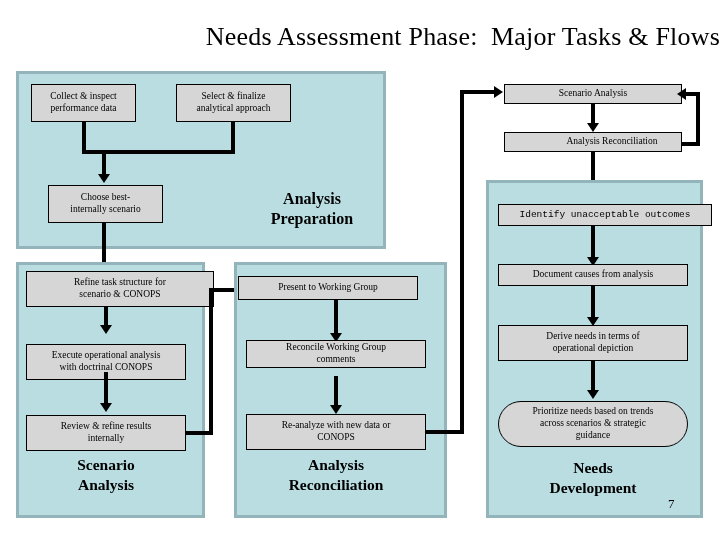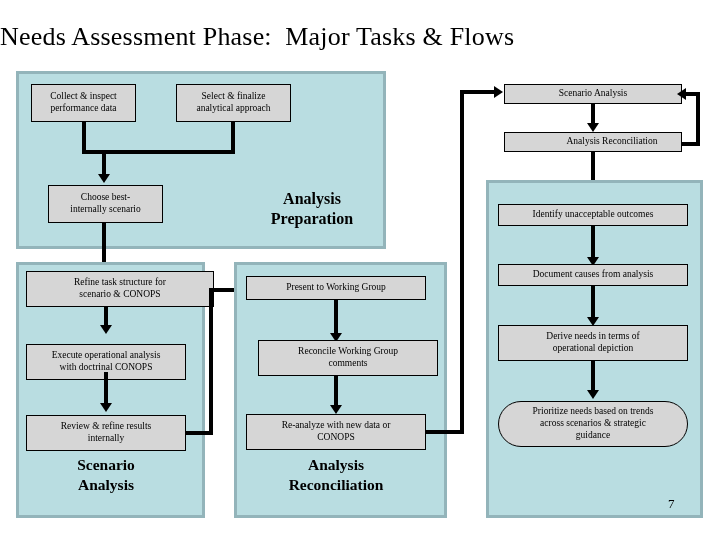--- a/index.html
+++ b/index.html
@@ -15,21 +15,21 @@
     overflow: hidden;
     font-family: "Liberation Serif", serif;
   }
 
   
   .slide-title {
     position: absolute;
     left: 0;
     top: 22px;
     width: 720px;
-    text-align: left;
+    text-align: right;
     font-family: "Liberation Serif", serif;
     font-size: 26px;
     font-weight: normal;
     color: #000000;
     letter-spacing: 0.2px;
     white-space: pre;
   }
 
   
   .panel {
@@ -189,29 +189,29 @@
     <div>Analysis</div>
   </div>
 
   <div class="hline" style="left:186px; top:431px; width:27px;"></div>
   <div class="vline" style="left:209px; top:288px; height:147px;"></div>
   <div class="hline" style="left:209px; top:288px; width:30px;"></div>
   <div class="arrow-right" style="left:236px; top:284px;"></div>
 
   <div class="panel" style="left:234px; top:262px; width:213px; height:256px;"></div>
 
-  <div class="pbox" style="left:246px; top:276px; width:180px; height:24px;">
+  <div class="pbox" style="left:238px; top:276px; width:180px; height:24px;">
     <span>
       <span>Present to Working  Group</span>
     </span>
   </div>
   <div class="vline" style="left:334px; top:300px; height:36px;"></div>
   <div class="arrow-down" style="left:330px; top:333px;"></div>
 
-  <div class="pbox" style="left:258px; top:340px; width:180px; height:36px;">
+  <div class="pbox" style="left:246px; top:340px; width:180px; height:28px;">
     <span>
       <span>Reconcile Working Group</span><br>
       <span>comments</span>
     </span>
   </div>
   <div class="vline" style="left:334px; top:376px; height:32px;"></div>
   <div class="arrow-down" style="left:330px; top:405px;"></div>
 
   <div class="pbox" style="left:246px; top:414px; width:180px; height:36px;">
     <span>
@@ -244,21 +244,21 @@
   <div class="hline" style="left:682px; top:142px; width:18px;"></div>
   <div class="vline" style="left:696px; top:92px; height:54px;"></div>
   <div class="hline" style="left:684px; top:92px; width:14px;"></div>
   <div class="arrow-left" style="left:677px; top:88px;"></div>
 
   <div class="vline" style="left:591px; top:152px; height:48px;"></div>
   <div class="arrow-down" style="left:587px; top:197px;"></div>
 
   <div class="panel" style="left:486px; top:180px; width:217px; height:338px;"></div>
 
-  <div class="pbox" style="left:498px; top:204px; width:190px; height:22px;">
+  <div class="pbox" style="left:498px; top:204px; width:214px; height:22px;font-family:Liberation Mono, monospace;">
     <span>Identify unacceptable outcomes</span>
   </div>
   <div class="vline" style="left:591px; top:226px; height:34px;"></div>
   <div class="arrow-down" style="left:587px; top:257px;"></div>
 
   <div class="pbox" style="left:498px; top:264px; width:190px; height:22px;">
     <span>Document causes from analysis</span>
   </div>
   <div class="vline" style="left:591px; top:286px; height:34px;"></div>
   <div class="arrow-down" style="left:587px; top:317px;"></div>
@@ -273,16 +273,20 @@
   <div class="arrow-down" style="left:587px; top:390px;"></div>
 
   <div class="pbox" style="left:498px; top:401px; width:190px; height:46px;border-radius:23px;">
     <span>
       <span>Prioritize needs based on trends</span><br>
       <span>across scenarios &amp; strategic</span><br>
       <span>guidance</span>
     </span>
   </div>
 
+  <div class="phase-heading" style="left:498px; top:458px; width:190px;">
+    <div>Needs</div>
+    <div>Development</div>
+  </div>
 
   <div class="page-number" style="left:668px; top:496px;">7</div>
 
 </div>
 
 </body></html>

